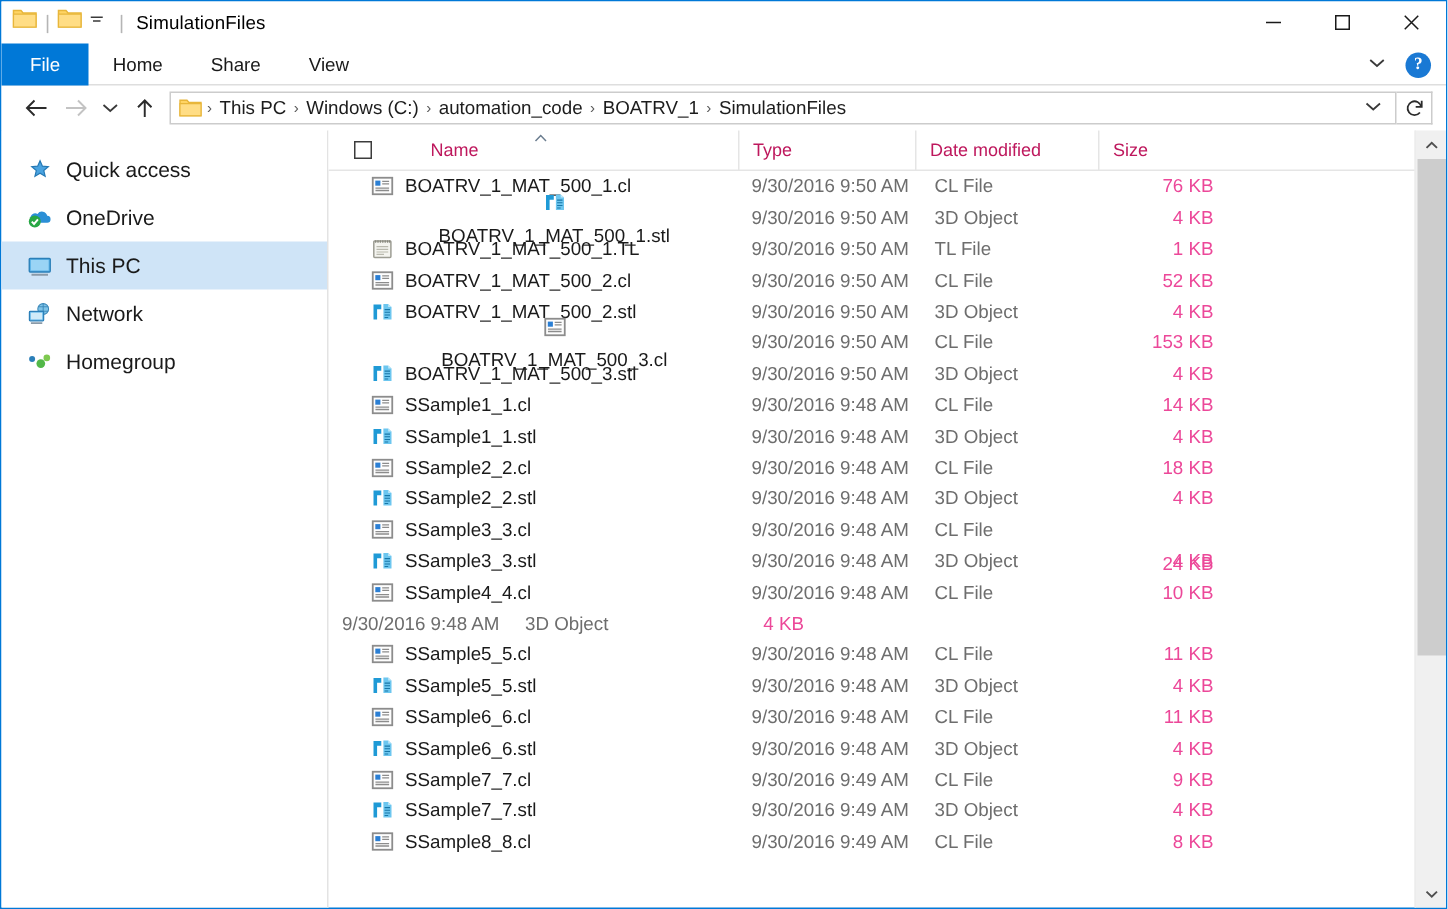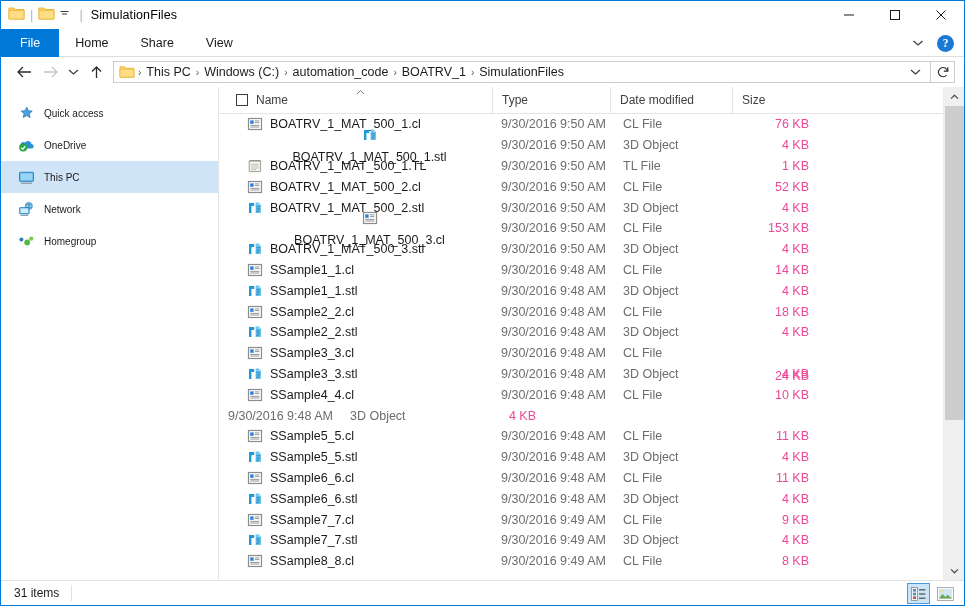--- a/index.html
+++ b/index.html
@@ -118,40 +118,41 @@
 
   .navpane {
     width: 218px; min-width: 218px;
     background: #ffffff;
     border-right: 1px solid #e3e3e3;
     padding-top: 10px;
   }
   .nav-item {
     height: 32px; display: flex; align-items: center;
     padding-left: 17px; gap: 9px;
-    font-size: 10px; color: #1a1a1a;
+    font-size: 14px; color: #1a1a1a;
   }
   .nav-item.selected { background: #cfe4f7; }
   .nav-ico { width: 17px; height: 17px; display: flex; align-items: center; justify-content: center; }
 
   .listpane { flex: 1; display: flex; flex-direction: column; min-width: 0; position: relative; }
 
   .colheader {
     height: 27px; min-height: 27px;
     display: flex; align-items: center;
     border-bottom: 1px solid #e5e5e5;
     background: #ffffff;
     padding-right: 21px;
   }
   .col {
-    font-size: 12px; color: #404040; height: 27px;
+    font-size: 12px; color: #be185d; height: 27px;
     display: flex; align-items: center;
     border-left: 1px solid #e5e5e5;
     padding-left: 9px;
     position: relative;
+    gap: 31px;
   }
   .col.name { border-left: none; }
   .col-check {
     width: 28px; display: flex; align-items: center; justify-content: center; height: 27px;
   }
   .cb {
     width: 12px; height: 12px; border: 1px solid #3c3c3c; background: #fff;
   }
   .sortmark {
     position: absolute; left: 50%; top: 1px; font-size: 8px; color: #6b7d8f;
@@ -753,37 +754,14 @@
         <div class="sb-arrow">
           <svg width="9" height="6" viewBox="0 0 9 6">
               <path d="M1 1.4l3.5 3.4L8 1.4" fill="none" stroke="#505050" stroke-width="1.3"></path>
             </svg>
         </div>
       </div>
 
     </div>
   </div>
 
-  <div class="statusbar">
-    <span class="status-text">31 items</span>
-    <span class="status-div"></span>
-    <div class="view-btns">
-      <div class="vbtn active">
-        <svg width="15" height="14" viewBox="0 0 15 14">
-            <rect x=".5" y=".5" width="6" height="13" fill="#f2f2f2" stroke="#8a8a8a" stroke-width=".8"></rect>
-            <rect x="2" y="2" width="3" height="2.6" fill="#4a8fd0"></rect>
-            <rect x="2" y="5.7" width="3" height="2.6" fill="#4a8fd0"></rect>
-            <rect x="2" y="9.4" width="3" height="2.6" fill="#c25b4a"></rect>
-            <path d="M8 2.8h6.4M8 7h6.4M8 11.2h6.4" stroke="#6a6a6a" stroke-width="1.6"></path>
-          </svg>
-      </div>
-      <div class="vbtn">
-        <svg width="17" height="14" viewBox="0 0 17 14">
-            <rect x=".5" y=".5" width="16" height="13" fill="#fbfbfb" stroke="#9a9a9a" stroke-width=".8"></rect>
-            <rect x="2" y="2" width="13" height="10" fill="#cfe6f5"></rect>
-            <path d="M2 11.5l3.6-4.4 2.7 3 2.2-2.4 4.5 3.8z" fill="#6aa84f"></path>
-            <circle cx="5" cy="4.3" r="1.3" fill="#f5d97a"></circle>
-          </svg>
-      </div>
-    </div>
-  </div>
 
 </div>
 
 </body></html>

